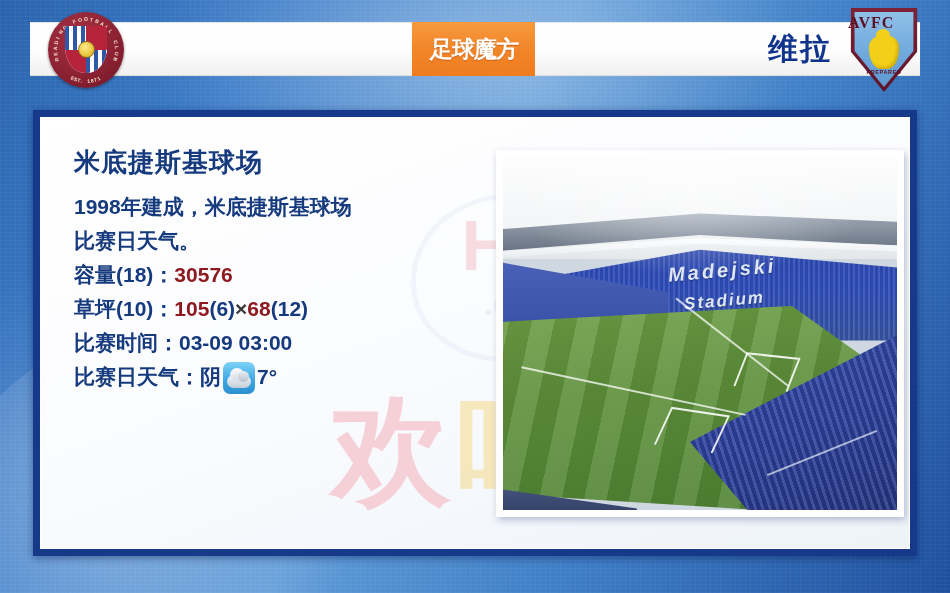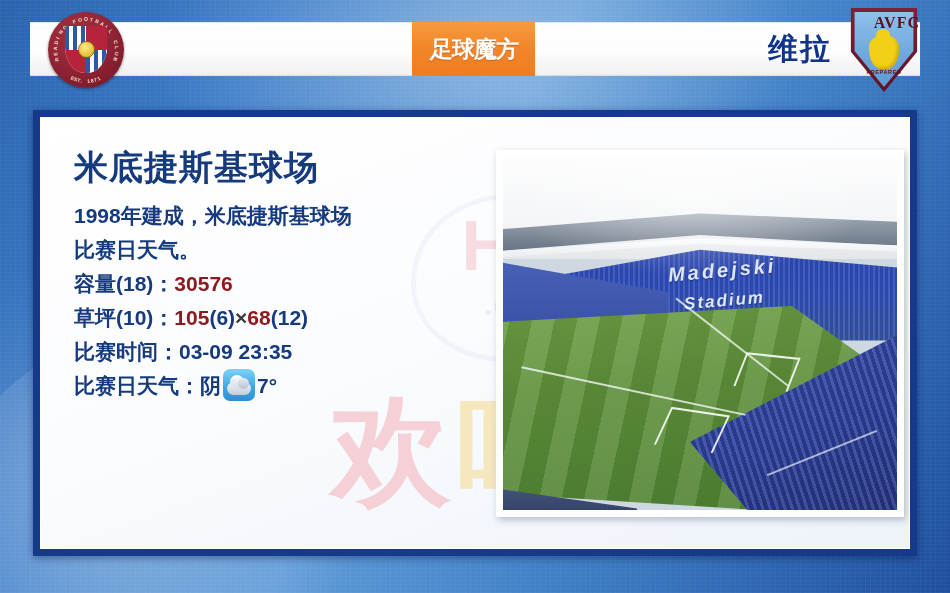--- a/index.html
+++ b/index.html
@@ -152,21 +152,21 @@
   }
   .crest-villa .shield-inner {
     position: absolute;
     left: 4px; right: 4px; top: 4px; bottom: 5px;
     background: linear-gradient(180deg, #8fc0e8 0%, #6fa9dd 55%, #5d9ad4 100%);
     clip-path: polygon(4% 0%, 96% 0%, 96% 52%, 50% 100%, 4% 52%);
   }
   .crest-villa .avfc {
     position: absolute;
     left: 0; right: 0; top: 6px;
-    text-align: right;
+    text-align: left;
     font-family: "Liberation Serif", "DejaVu Serif", serif;
     font-size: 16px;
     font-weight: bold;
     color: #5b1024;
     letter-spacing: 1px;
   }
   .crest-villa .lion {
     position: absolute;
     left: 50%; top: 27px;
     width: 30px; height: 34px;
@@ -258,40 +258,40 @@
   .wm-huan .c2 { color: #f6e2a8; }
 
   
   .info {
     position: absolute;
     left: 33px; top: 30px;
     width: 420px;
     z-index: 4;
   }
   .stadium-title {
-    font-size: 34px;
+    font-size: 26px;
     font-weight: bold;
     color: #163a7e;
     letter-spacing: 1px;
     line-height: 1.15;
     margin-bottom: 12px;
   }
   .info-line {
     font-size: 21px;
     font-weight: bold;
     color: #163a7e;
     line-height: 1.62;
     white-space: nowrap;
   }
   .red { color: #8e1a20; }
   .times { color: #3a3a3a; font-weight: bold; }
 
   .weather-line {
     display: flex;
-    align-items: flex-start;
+    align-items: flex-end;
     font-size: 21px;
     font-weight: bold;
     color: #163a7e;
     line-height: 1.62;
     white-space: nowrap;
   }
   .weather-icon {
     position: relative;
     display: inline-block;
     width: 32px; height: 32px;
@@ -554,21 +554,21 @@
 
         <div class="info-line">
           <span>容量(18)：</span><span class="red">30576</span>
         </div>
 
         <div class="info-line">
           <span>草坪(10)：</span><span class="red">105</span><span>(6)</span><span class="times">×</span><span class="red">68</span><span>(12)</span>
         </div>
 
         <div class="info-line">
-          <span>比赛时间：</span><span>03-09 23:35</span>
+          <span>比赛时间：</span><span>03-09 03:00</span>
         </div>
 
         <div class="weather-line">
           <span>比赛日天气：</span>
             <span>阴</span>
           <span class="weather-icon">
             <span class="cloud-a"></span>
             <span class="cloud-b"></span>
             <span class="cloud-c"></span>
           </span>

